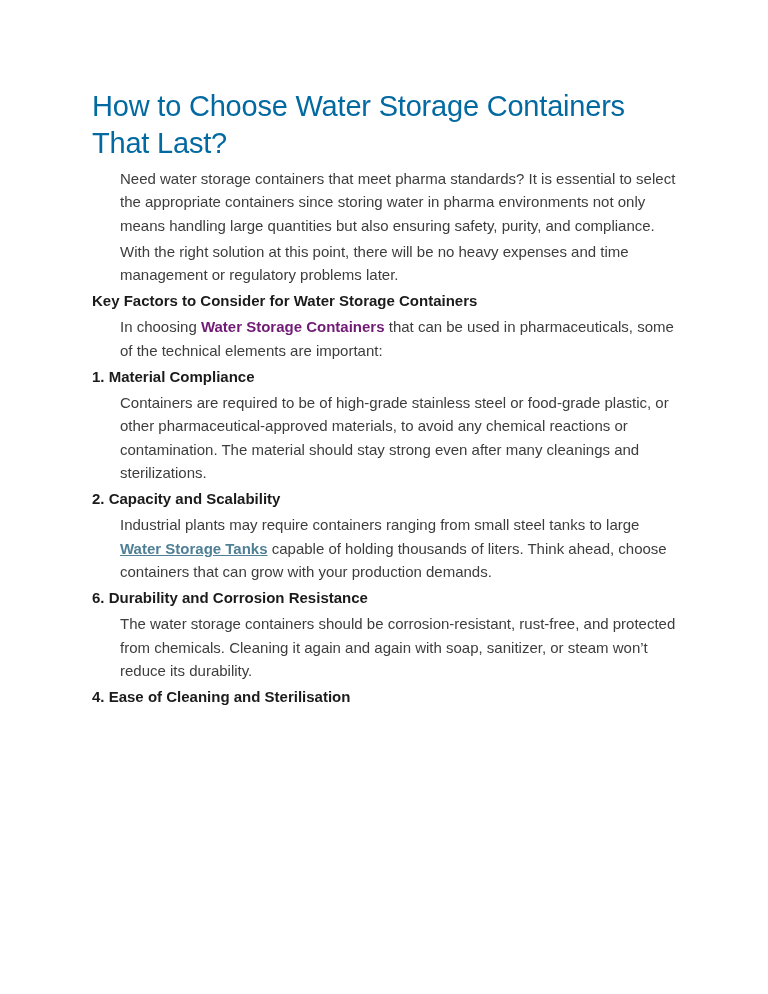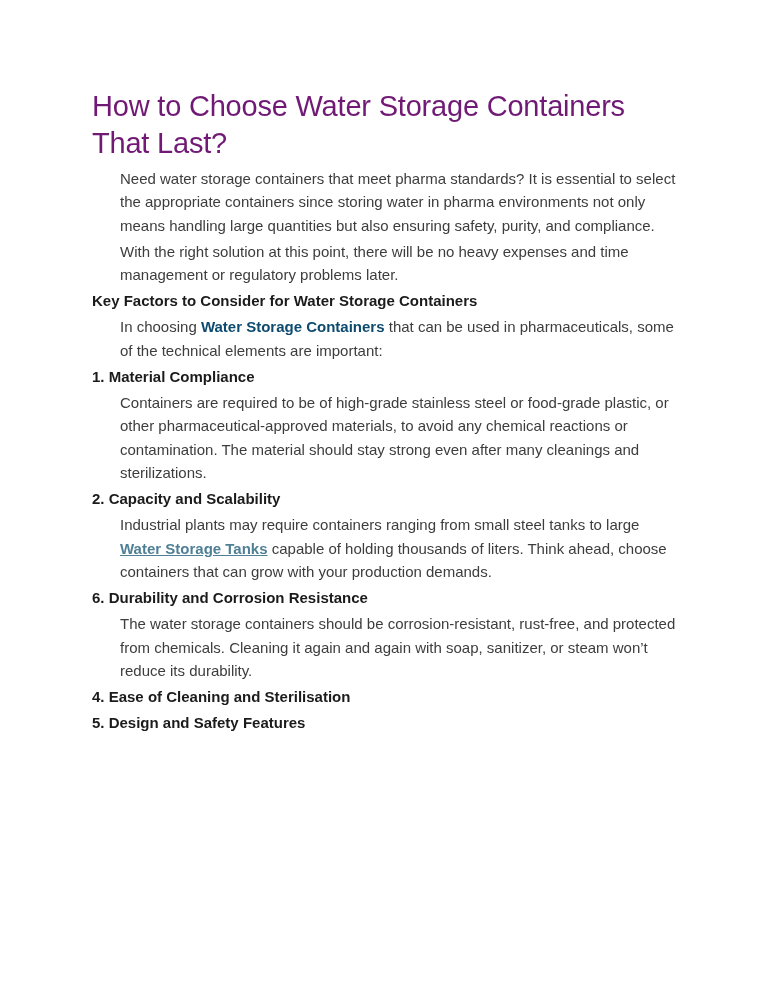--- a/index.html
+++ b/index.html
@@ -18,40 +18,40 @@
     width: 768px;
     height: 994px;
     background: #ffffff;
     padding: 88px 88px 0 92px;
   }
   .doc-title {
     font-size: 29px;
     line-height: 37px;
     font-weight: 500;
     letter-spacing: -0.2px;
-    color: #701a75;
+    color: #0369a1;
     margin: 0 0 4.5px 0;
   }
   .doc p, .doc h3 {
     font-size: 15px;
     line-height: 23.5px;
     margin: 0 0 2.5px 0;
   }
   .doc p {
     color: #3d3d3d;
     font-weight: 400;
     margin-left: 28px;
   }
   .doc h3 {
     color: #1b1b1b;
     font-weight: 700;
   }
   .inline-bold {
     font-weight: 700;
-    color: #0c4a6e;
+    color: #701a75;
   }
   a.doc-link {
     font-weight: 700;
     text-decoration: underline;
     cursor: pointer;
   }
 </style>
 </head>
 <body>
 
@@ -77,16 +77,15 @@
 
     <p><span>Industrial plants may require containers ranging from small steel tanks to large </span><a class="doc-link" id="water-storage-tanks-link" style="color: rgb(79, 127, 149); text-decoration-color: rgb(79, 127, 149);">Water Storage Tanks</a><span> capable of holding thousands of liters. Think ahead, choose containers that can grow with your production demands.</span></p>
 
     <h3>6. Durability and Corrosion Resistance</h3>
 
     <p>The water storage containers should be corrosion-resistant, rust-free, and protected from chemicals. Cleaning it again and again with soap, sanitizer, or steam won’t reduce its durability.</p>
 
     <h3>4. Ease of Cleaning and Sterilisation</h3>
 
 
-    <h3>5. Design and Safety Features</h3>
 
   </div>
 </div>
 
 </body></html>

